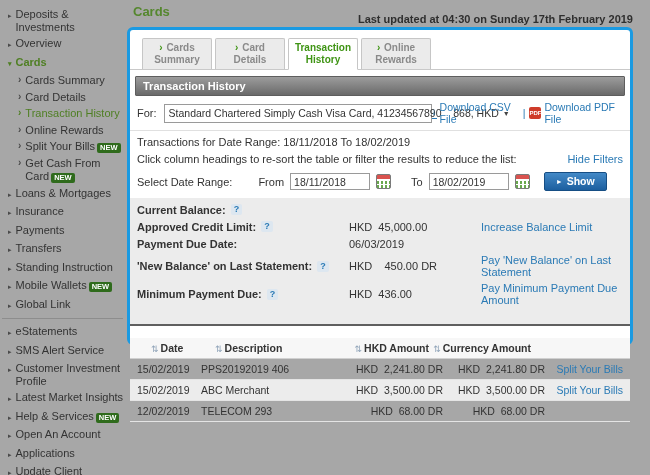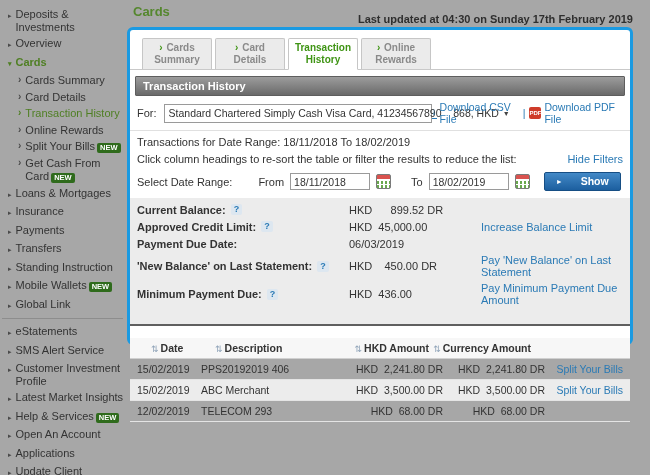--- a/index.html
+++ b/index.html
@@ -48,21 +48,21 @@
   .link{color:#2a7ab5;cursor:pointer;}
   .dr-row{display:flex;align-items:center;gap:6px;padding:3px 7px 7px;}
   .dinput{width:72px;height:15px;border:1px solid #9a9a9a;font-size:10.5px;padding:0 3px;
           font-family:"Liberation Sans",sans-serif;color:#333;}
   .cal{width:13px;height:13px;border:1px solid #7a7a7a;border-radius:2px;cursor:pointer;
        background:linear-gradient(#d9534f,#d9534f) 0 0/100% 4px no-repeat,
                   repeating-linear-gradient(90deg,#6aa84f 0 2px,#fff 2px 4px) 0 6px/100% 3px no-repeat,
                   repeating-linear-gradient(90deg,#6aa84f 0 2px,#fff 2px 4px) 0 10px/100% 3px no-repeat,#fff;}
   .showbtn{margin-left:8px;padding:2px 11px 3px;font-size:10.5px;font-weight:bold;color:#fff;
            background:linear-gradient(#4389c7,#1c5f9f);border:1px solid #164e84;border-radius:2px;
-           cursor:pointer;display:flex;align-items:center;gap:18px;}
+           cursor:pointer;display:flex;align-items:center;gap:4px;}
   .showbtn .sarrow{font-size:7px;}
   
   #summary{background:#ececec;border-bottom:2px solid #5f5f5f;padding:3px 0 16px;}
   .srow{display:flex;align-items:center;padding:2px 7px;min-height:13px;}
   .srow .lblwrap{width:212px;display:flex;gap:5px;font-weight:bold;color:#333;align-items:center;}
   .help{color:#2a7ab5;font-weight:bold;font-size:9px;background:#dde7f0;border-radius:2px;
         padding:0 3px;line-height:11px;cursor:pointer;}
   .srow .val{width:132px;white-space:pre;color:#333;}
   .srow .lnk{flex:1;color:#2a7ab5;cursor:pointer;}
   .gap{height:12px;}
@@ -234,21 +234,20 @@
       <span>Show</span>
     </button>
   </div>
 
   <div id="summary">
       <div class="srow">
         <span class="lblwrap">
           <span>Current Balance:</span>
           <span class="help">?</span>
         </span>
-        <span class="val">HKD      899.52 DR</span>
       </div>
       <div class="srow">
         <span class="lblwrap">
           <span>Approved Credit Limit:</span>
           <span class="help">?</span>
         </span>
         <span class="val">HKD  45,000.00</span>
         <span class="lnk">Increase Balance Limit</span>
       </div>
       <div class="srow">

